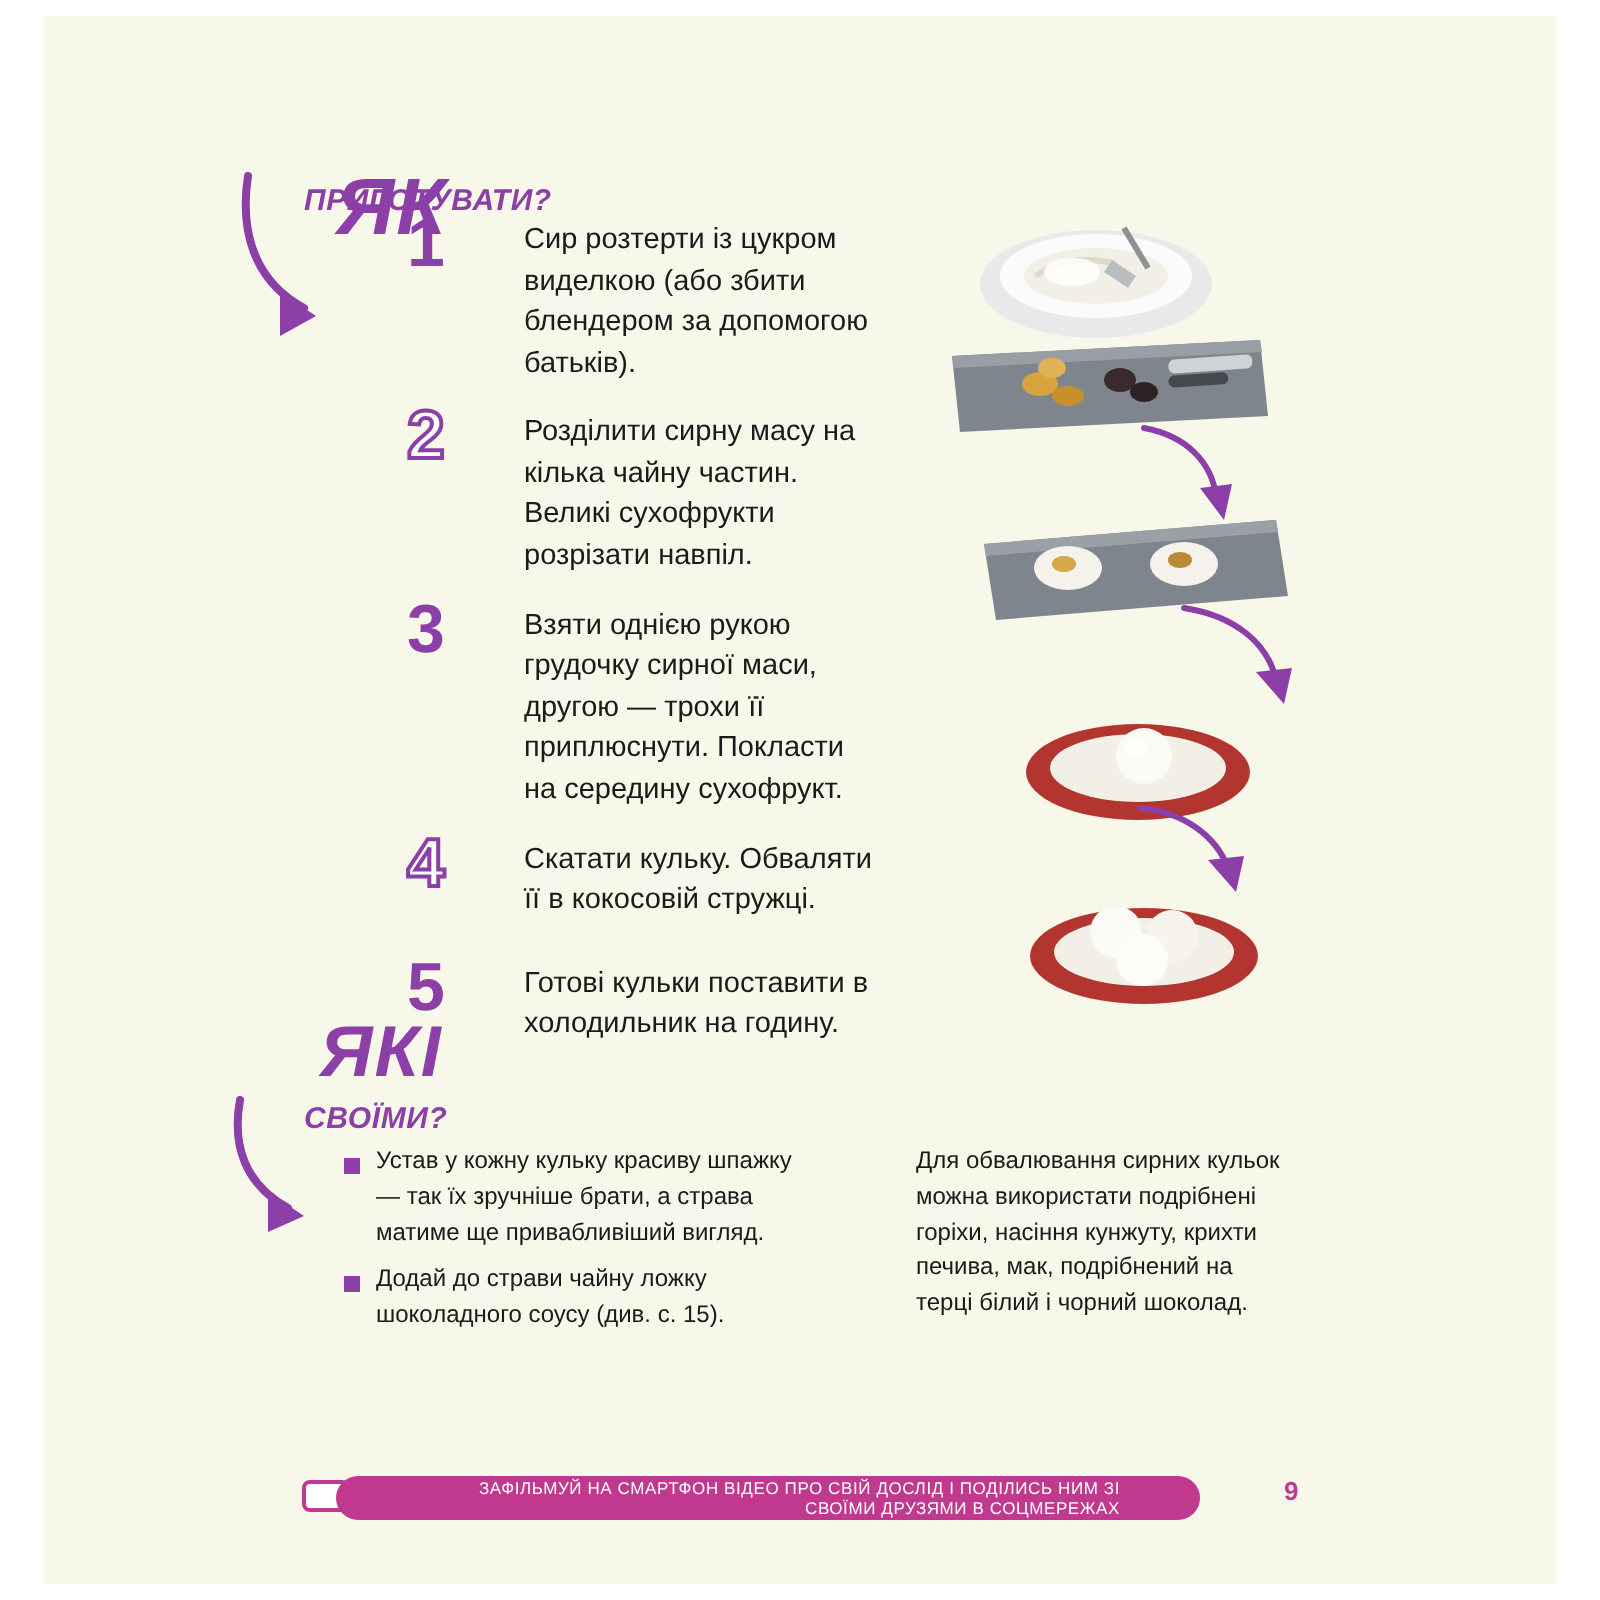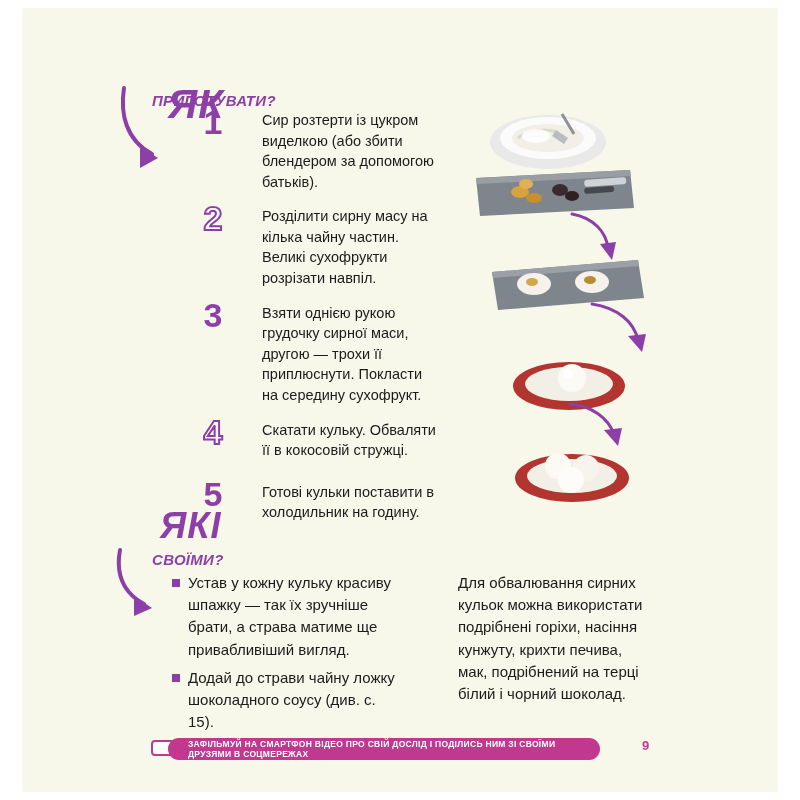--- a/index.html
+++ b/index.html
@@ -157,21 +157,21 @@
     top: 572px;
     width: 480px;
     display: flex;
     gap: 26px;
   }
   .secret-col {
     width: 224px;
   }
   .secret-item {
     position: relative;
-    font-size: 15px;
+    font-size: 12px;
     line-height: 1.48;
     color: #1b1b1b;
     padding-left: 16px;
     margin-bottom: 6px;
   }
   .secret-item .bullet {
     position: absolute;
     left: 0;
     top: 7px;
     width: 8px;
@@ -198,25 +198,25 @@
     width: 432px;
     height: 22px;
     background: #c0398f;
     border-radius: 11px;
     display: flex;
     align-items: center;
     justify-content: center;
   }
   .footer-pill span {
     font-size: 8.5px;
-    font-weight: bold;
+    font-weight: normal;
     color: #ffffff;
     letter-spacing: 0.3px;
-    text-align: left;
-    padding: 0 20px;
+    text-align: right;
+    padding: 0 40px;
   }
   .footer-phone {
     position: absolute;
     left: 0;
     top: -3px;
     width: 34px;
     height: 28px;
   }
   .page-num {
     position: absolute;

